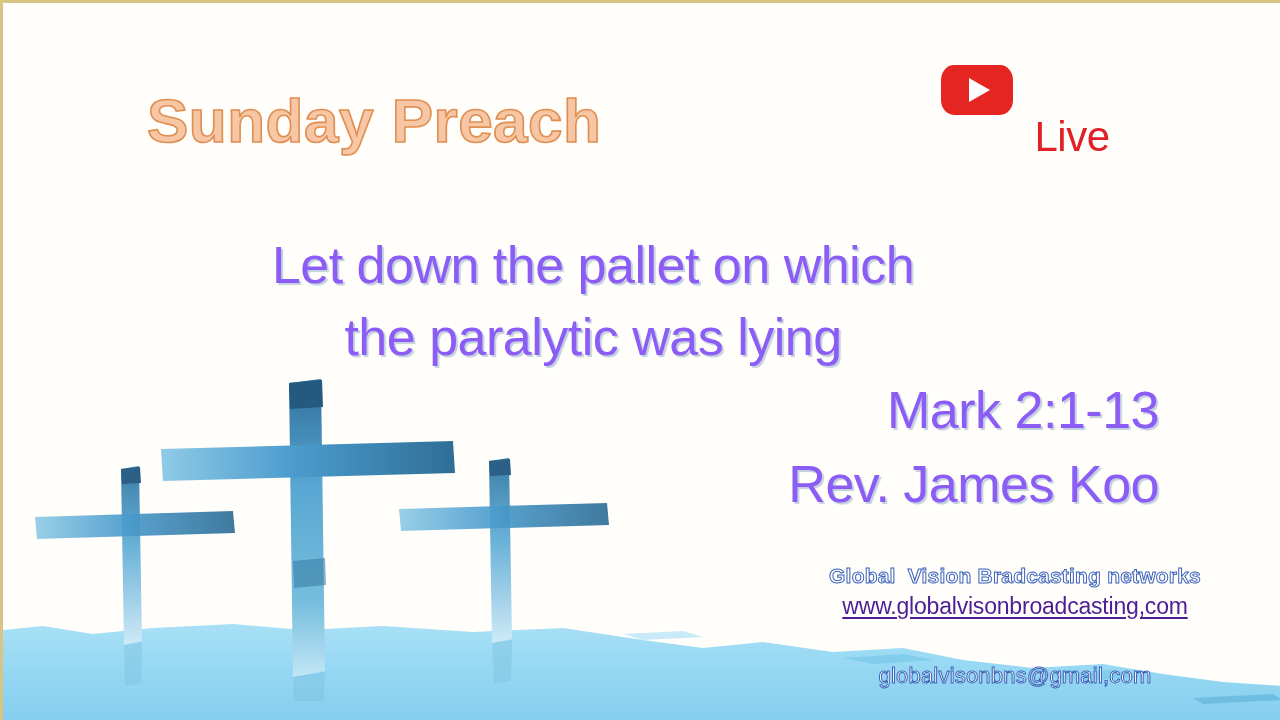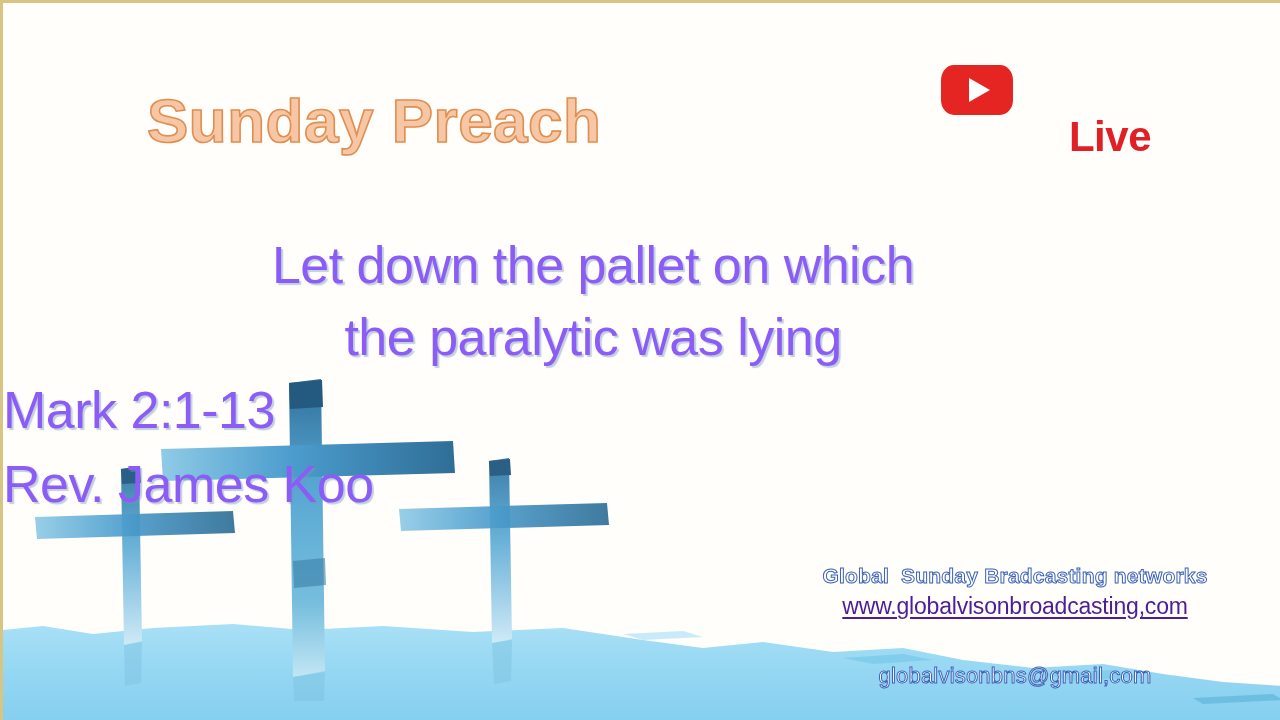--- a/index.html
+++ b/index.html
@@ -93,25 +93,25 @@
     font-weight: bold;
     color: #1b1b1b;
     letter-spacing: -1.2px;
     line-height: 1;
     white-space: nowrap;
   }
   .yt-live {
     margin-top: 1px;
     margin-left: 52px;
     font-size: 42px;
-    font-weight: bold;
+    font-weight: normal;
     color: #e01f26;
     letter-spacing: -0.5px;
     line-height: 1;
-    text-align: right;
+    text-align: center;
   }
 
   
   .message {
     position: absolute;
     left: 0;
     top: 226px;
     width: 1180px;
     text-align: center;
     color: #8b5cf6;
@@ -120,21 +120,21 @@
     text-shadow: 2px 2px 1px rgba(120,150,185,0.45);
   }
   .msg-line {
     font-size: 52px;
     line-height: 72px;
     white-space: nowrap;
   }
   .msg-right {
     font-size: 52px;
     line-height: 74px;
-    text-align: left;
+    text-align: right;
     padding-right: 24px;
     white-space: nowrap;
   }
 
   
   .contact {
     position: absolute;
     right: 50px;
     top: 558px;
     text-align: center;
@@ -249,18 +249,18 @@
   </div>
 
   <div class="message">
     <div class="msg-line">Let down the pallet on which</div>
     <div class="msg-line">the paralytic was lying</div>
     <div class="msg-right">Mark 2:1-13</div>
     <div class="msg-right">Rev. James Koo</div>
   </div>
 
   <div class="contact">
-    <div class="contact-network">Global  Sunday Bradcasting networks</div>
+    <div class="contact-network">Global  Vision Bradcasting networks</div>
     <div class="contact-url">www.globalvisonbroadcasting,com</div>
     <div class="contact-email">globalvisonbns@gmail,com</div>
   </div>
 
 </div>
 
 </body></html>

